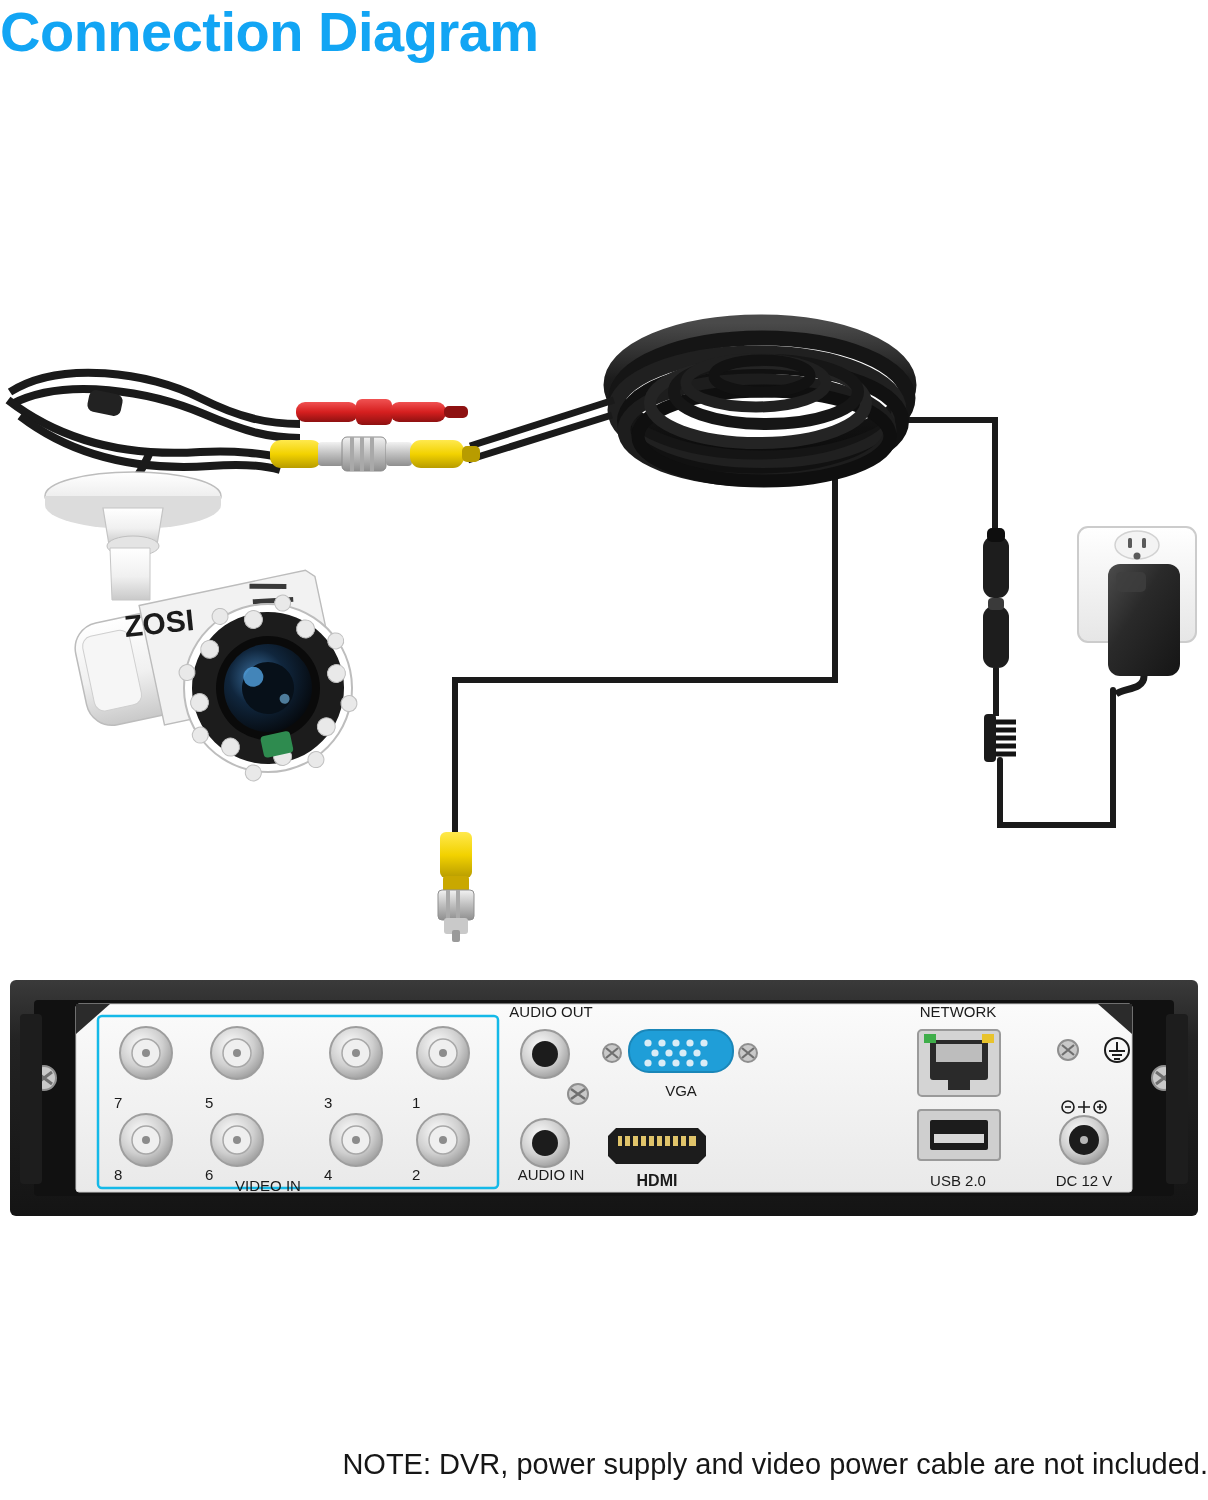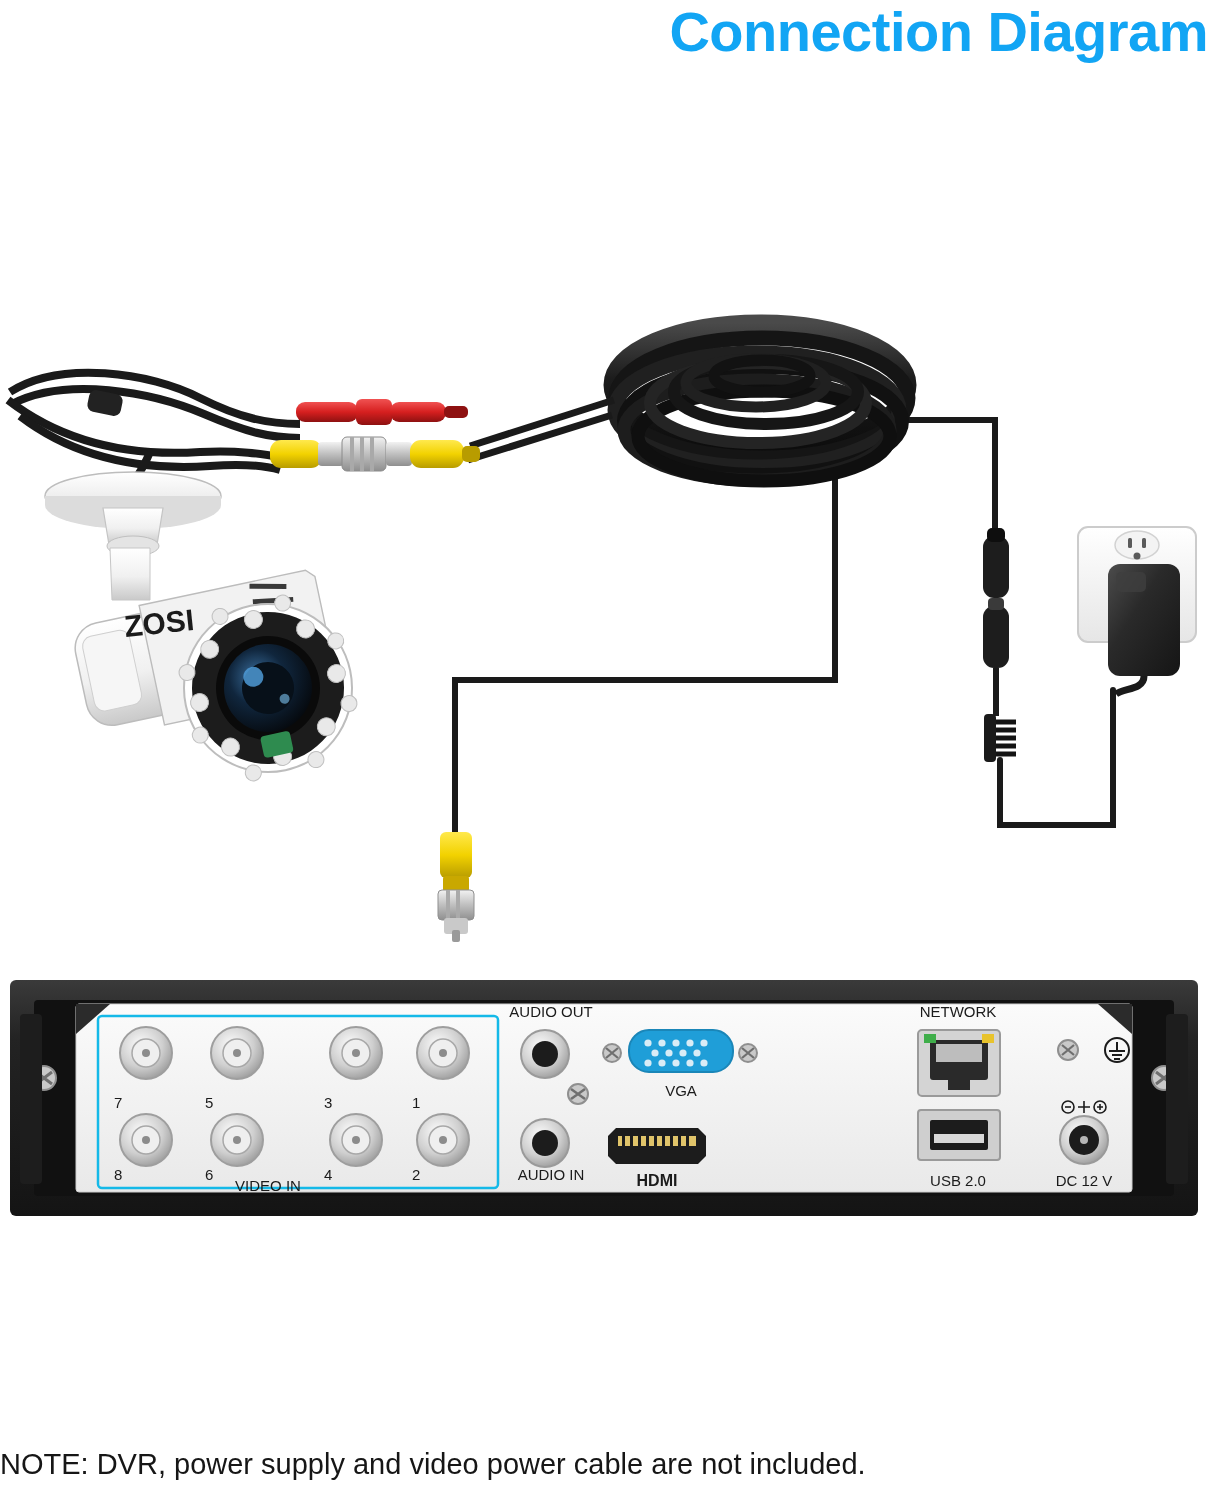--- a/index.html
+++ b/index.html
@@ -5,30 +5,30 @@
   html,body{margin:0;padding:0;}
   body{
     width:1208px;height:1500px;
     background:#ffffff;
     font-family:"Liberation Sans", sans-serif;
     position:relative;
     overflow:hidden;
   }
   .title{
     position:absolute;top:0;left:0;width:1208px;
-    text-align:right;
+    text-align:left;
     color:#12A5F4;
     font-size:56px;
     font-weight:bold;
     letter-spacing:-0.5px;
     line-height:64px;
   }
   .note{
     position:absolute;left:0;top:1448px;width:1208px;
-    text-align:left;
+    text-align:right;
     font-size:29px;
     color:#161616;
   }
   .stage{position:absolute;left:0;top:0;width:1208px;height:1500px;}
   svg{display:block;}
   .lbl{font-family:"Liberation Sans",sans-serif;fill:#1b1b1b;}
 </style>
 </head>
 <body>
 

